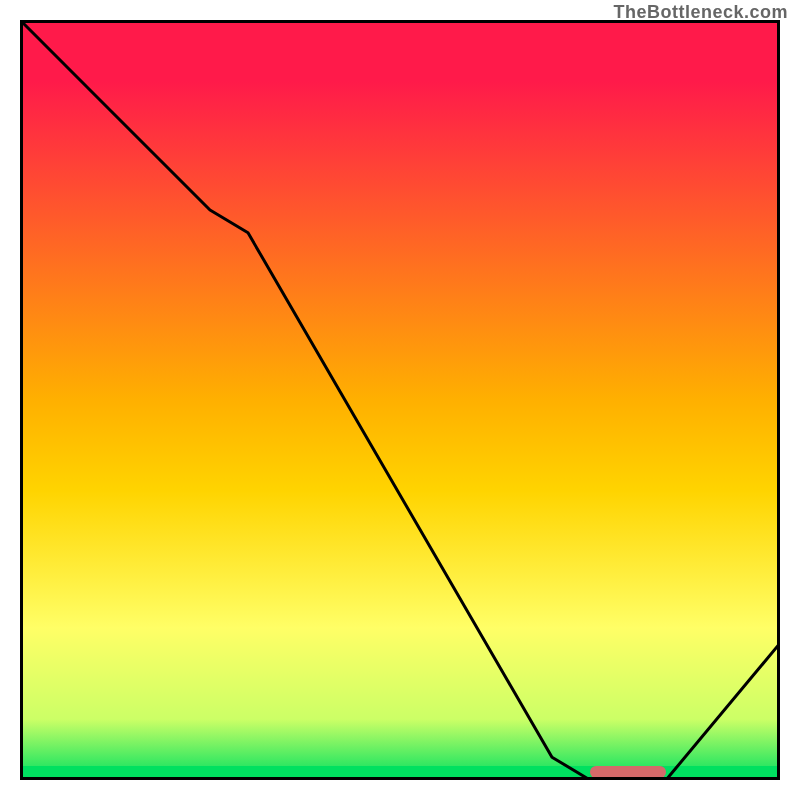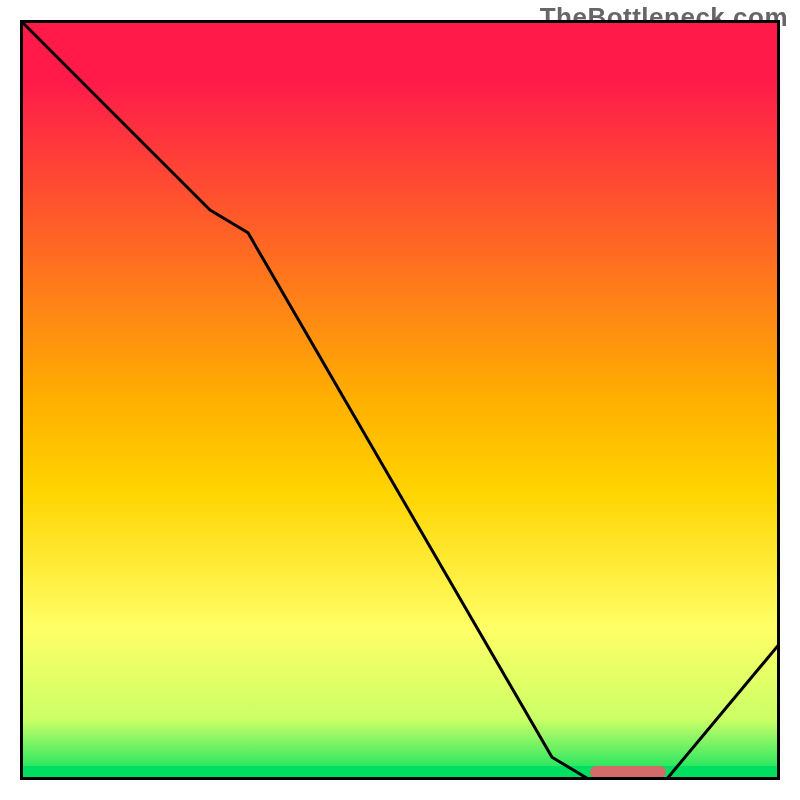--- a/index.html
+++ b/index.html
@@ -13,21 +13,21 @@
   }
   .wrap {
     position: relative;
     width: 800px;
     height: 800px;
   }
   .watermark {
     position: absolute;
     top: 2px;
     right: 12px;
-    font-size: 26px;
+    font-size: 18px;
     font-weight: 600;
     color: #666;
     letter-spacing: 0.5px;
   }
   .plot {
     position: absolute;
     left: 20px;
     top: 20px;
     width: 760px;
     height: 760px;

